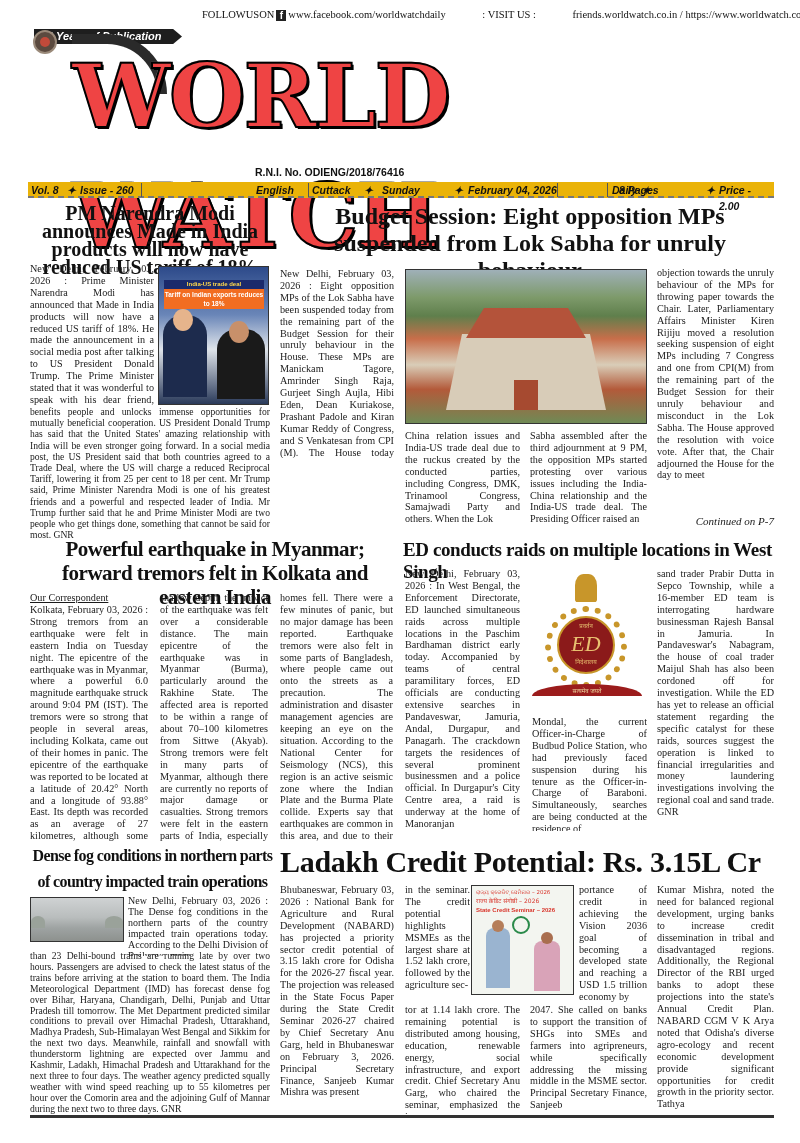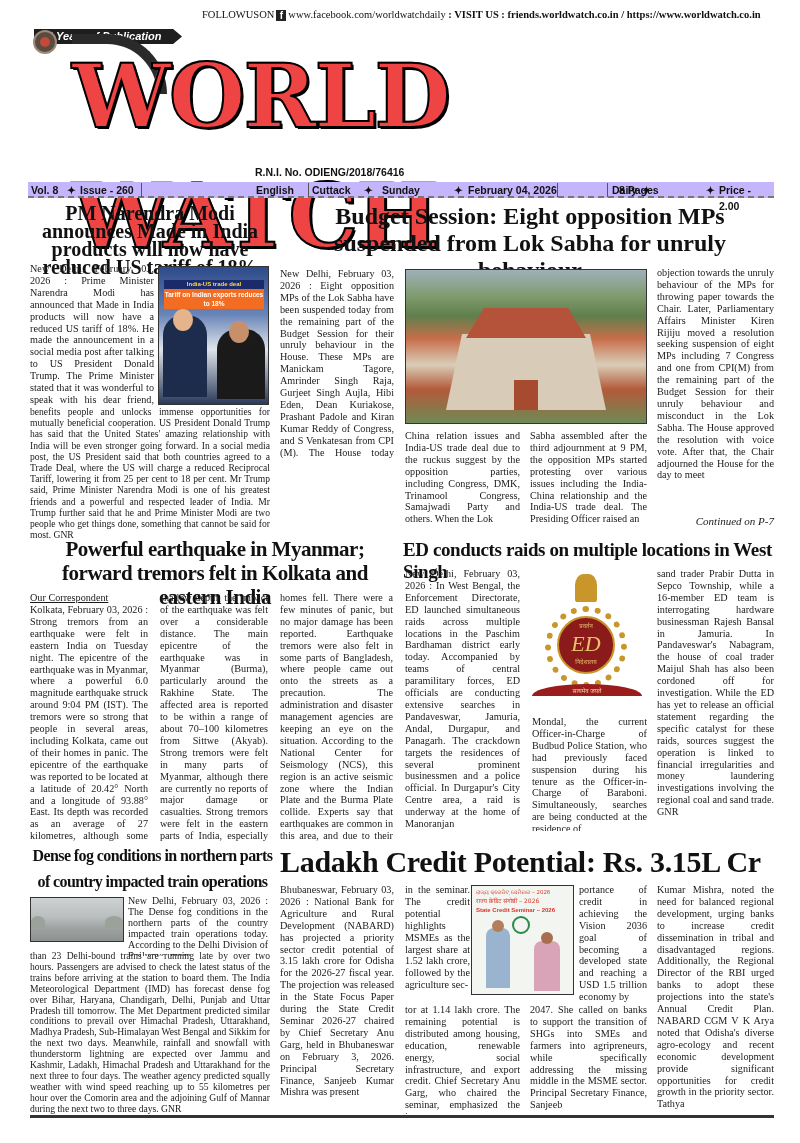--- a/index.html
+++ b/index.html
@@ -6,35 +6,35 @@
   html, body { width: 800px; height: 1143px; background: #ffffff; overflow: hidden; }
   body { position: relative; font-family: "Liberation Serif", "DejaVu Serif", serif; color: #1a1a1a; }
 
   .abs { position: absolute; }
 
   
   .pub-badge { left: 34px; top: 7px; width: 148px; height: 15px; background: #1e1e1e; color: #fff;
     font-family: "Liberation Sans", sans-serif; font-style: italic; font-weight: bold; font-size: 11px;
     line-height: 15px; padding-left: 7px; clip-path: polygon(0 0, 94% 0, 100% 50%, 94% 100%, 0 100%); margin-top: 22px; }
   .follow-line { left: 202px; top: 8px; font-size: 10.5px; line-height: 14px; white-space: nowrap; color: #111; }
-  .follow-line b { font-weight: bold; }
+  .follow-line b { font-weight: normal; margin-left: 34px; }
   .fb-icon { display: inline-block; width: 10px; height: 11px; background: #222; color: #fff; font-family: "Liberation Sans", sans-serif;
     font-weight: bold; font-size: 10px; line-height: 12px; text-align: center; vertical-align: -1px; margin: 0 2px; }
   .emblem { left: 33px; top: 30px; width: 24px; height: 24px; border-radius: 50%; background: #5b4a3f;
     border: 2px solid #9a8a7a; }
   .emblem::after { content: ""; position: absolute; left: 5px; top: 5px; width: 10px; height: 10px; border-radius: 50%; background: #c24a3a; }
   .logo-text { left: 72px; top: 36px; width: 520px; height: 130px; font-family: "DejaVu Serif", serif; font-weight: bold;
     font-size: 88px; line-height: 120px; color: #ef4444; letter-spacing: -2px;
     text-shadow: 2px 2px 0 #000, -1px -1px 0 #888; -webkit-text-stroke: 2px #000; }
   .logo-arc { left: 72px; top: 34px; width: 95px; height: 60px; border-top: 10px solid #2a2a2a; border-right: 10px solid #2a2a2a;
     border-radius: 0 60px 0 0; }
   .rni { left: 255px; top: 166px; font-family: "Liberation Sans", sans-serif; font-weight: bold; font-size: 10.5px; color: #111; }
 
-  .info-bar { left: 28px; top: 182px; width: 746px; height: 16px; background: #c4b5fd; font-family: "Liberation Sans", sans-serif;
-    font-weight: bold; font-size: 10.5px; line-height: 16px; color: #111; border-bottom: 2px dashed #777; }
+  .info-bar { left: 28px; top: 182px; width: 746px; height: 16px; background: #eab308; font-family: "Liberation Sans", sans-serif;
+    font-weight: bold; font-size: 10.5px; line-height: 16px; color: #111; border-bottom: 2px dashed #777; font-style: italic; }
   .info-bar span { position: absolute; top: 0; }
   .sep { position: absolute; top: 1px; width: 1px; height: 14px; background: #555; }
 
   
   .hl { font-family: "Liberation Serif", serif; font-weight: bold; color: #111; text-align: center; }
   .body-text { font-size: 10.2px; line-height: 11.9px; text-align: justify; color: #1a1a1a; }
 
   .img-box { border: 1px solid #333; overflow: hidden; }
   .caption-italic { font-style: italic; font-size: 11px; text-align: right; }
   .rule { height: 3px; background: #333; }
@@ -87,21 +87,21 @@
 <div class="abs body-text" style="left:30px;top:263px;width:124px;height:143px;overflow:hidden;">New Delhi, February 03, 2026 : Prime Minister Narendra Modi has announced that Made in India products will now have a reduced US tariff of 18%. He made the announcement in a social media post after talking to US President Donald Trump. The Prime Minister stated that it was wonderful to speak with his dear friend, President Trump, adding that when two large economies and the world's largest democracies work together, it</div>
 <div class="abs body-text" style="left:30px;top:406px;width:240px;font-size:9.6px;line-height:11.2px;">benefits people and unlocks immense opportunities for mutually beneficial cooperation. US President Donald Trump has said that the United States' amazing relationship with India will be even stronger going forward. In a social media post, the US President said that both countries agreed to a Trade Deal, where the US will charge a reduced Reciprocal Tariff, lowering it from 25 per cent to 18 per cent. Mr Trump said, Prime Minister Narendra Modi is one of his greatest friends and a powerful and respected leader of India. Mr Trump further said that he and Prime Minister Modi are two people who get things done, something that cannot be said for most. GNR</div>
 
 <div class="abs hl" style="left:280px;top:203px;width:500px;font-size:24px;line-height:27px;">Budget Session: Eight opposition MPs suspended from Lok Sabha for unruly behaviour</div>
 <div class="abs body-text" style="left:280px;top:268px;width:114px;height:190px;overflow:hidden;">New Delhi, February 03, 2026 : Eight opposition MPs of the Lok Sabha have been suspended today from the remaining part of the Budget Session for their unruly behaviour in the House. These MPs are Manickam Tagore, Amrinder Singh Raja, Gurjeet Singh Aujla, Hibi Eden, Dean Kuriakose, Prashant Padole and Kiran Kumar Reddy of Congress, and S Venkatesan from CPI (M). The House today witnessed repeated adjournments over various issues, including India-</div>
 <div class="abs img-box" style="left:405px;top:269px;width:242px;height:155px;background:linear-gradient(180deg,#9fb0b8 0%,#7d9a6a 18%,#5f7f4c 30%,#c86e4a 45%,#d9cdb8 62%,#b35a3a 78%,#6f8a55 100%);">
   <div style="position:absolute;left:40px;top:45px;width:160px;height:95px;background:#d8ccb8;clip-path:polygon(10% 20%,90% 20%,100% 100%,0 100%);"></div>
   <div style="position:absolute;left:60px;top:38px;width:120px;height:30px;background:#b4533a;clip-path:polygon(0 100%,15% 0,85% 0,100% 100%);"></div>
   <div style="position:absolute;left:108px;top:110px;width:24px;height:30px;background:#a64a30;"></div>
 </div>
-<div class="abs body-text" style="left:405px;top:430px;width:115px;height:100px;overflow:hidden;">China relation issues and India-US trade deal due to the ruckus suggest by the opposition parties, including Congress, DMK, Trinamool Congress, Samajwadi Party and others. When the Lok</div>
+<div class="abs body-text" style="left:405px;top:430px;width:115px;height:100px;overflow:hidden;">China relation issues and India-US trade deal due to the ruckus created by the conducted parties, including Congress, DMK, Trinamool Congress, Samajwadi Party and others. When the Lok</div>
 <div class="abs body-text" style="left:530px;top:430px;width:117px;height:100px;overflow:hidden;">Sabha assembled after the third adjournment at 9 PM, the opposition MPs started protesting over various issues including the India-China relationship and the India-US trade deal. The Presiding Officer raised an</div>
 <div class="abs body-text" style="left:657px;top:267px;width:117px;height:230px;overflow:hidden;">objection towards the unruly behaviour of the MPs for throwing paper towards the Chair. Later, Parliamentary Affairs Minister Kiren Rijiju moved a resolution seeking suspension of eight MPs including 7 Congress and one from CPI(M) from the remaining part of the Budget Session for their unruly behaviour and misconduct in the Lok Sabha. The House approved the resolution with voice vote. After that, the Chair adjourned the House for the day to meet</div>
 <div class="abs caption-italic" style="left:657px;top:515px;width:117px;">Continued on P-7</div>
 
 <div class="abs hl" style="left:30px;top:537px;width:370px;font-size:21px;line-height:24px;letter-spacing:-0.5px;">Powerful earthquake in Myanmar; forward tremors felt in Kolkata and eastern India</div>
 <div class="abs body-text underline" style="left:30px;top:592px;width:118px;">Our Correspondent</div>
 <div class="abs body-text" style="left:30px;top:604px;width:118px;height:238px;overflow:hidden;">Kolkata, February 03, 2026 : Strong tremors from an earthquake were felt in eastern India on Tuesday night. The epicentre of the earthquake was in Myanmar, where a powerful 6.0 magnitude earthquake struck around 9:04 PM (IST). The tremors were so strong that people in several areas, including Kolkata, came out of their homes in panic. The epicentre of the earthquake was reported to be located at a latitude of 20.42° North and a longitude of 93.88° East. Its depth was recorded as an average of 27 kilometres, although some reports have mentioned it to be between 10 and 63 kilometres. Due to the</div>
 <div class="abs body-text" style="left:160px;top:592px;width:108px;height:250px;overflow:hidden;">shallow depth, the impact of the earthquake was felt over a considerable distance. The main epicentre of the earthquake was in Myanmar (Burma), particularly around the Rakhine State. The affected area is reported to be within a range of about 70–100 kilometres from Sittwe (Akyab). Strong tremors were felt in many parts of Myanmar, although there are currently no reports of major damage or casualties. Strong tremors were felt in the eastern parts of India, especially in Kolkata and several districts of West Bengal. Buildings started shaking, and items in</div>
 <div class="abs body-text" style="left:280px;top:592px;width:113px;height:250px;overflow:hidden;">homes fell. There were a few minutes of panic, but no major damage has been reported. Earthquake tremors were also felt in some parts of Bangladesh, where people came out onto the streets as a precaution. The administration and disaster management agencies are keeping an eye on the situation. According to the National Center for Seismology (NCS), this region is an active seismic zone where the Indian Plate and the Burma Plate collide. Experts say that earthquakes are common in this area, and due to their shallow depth, the tremors spread over a wide area.</div>
 

